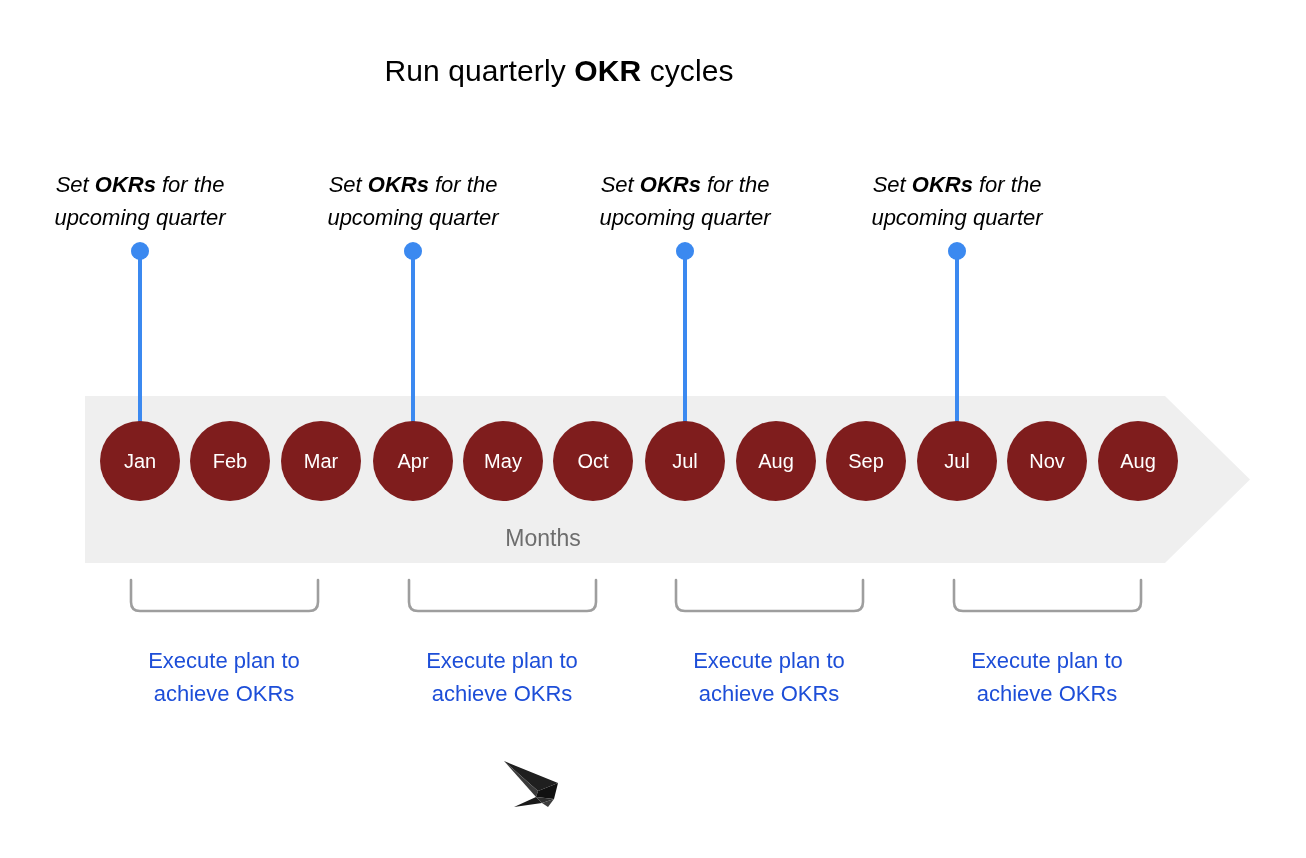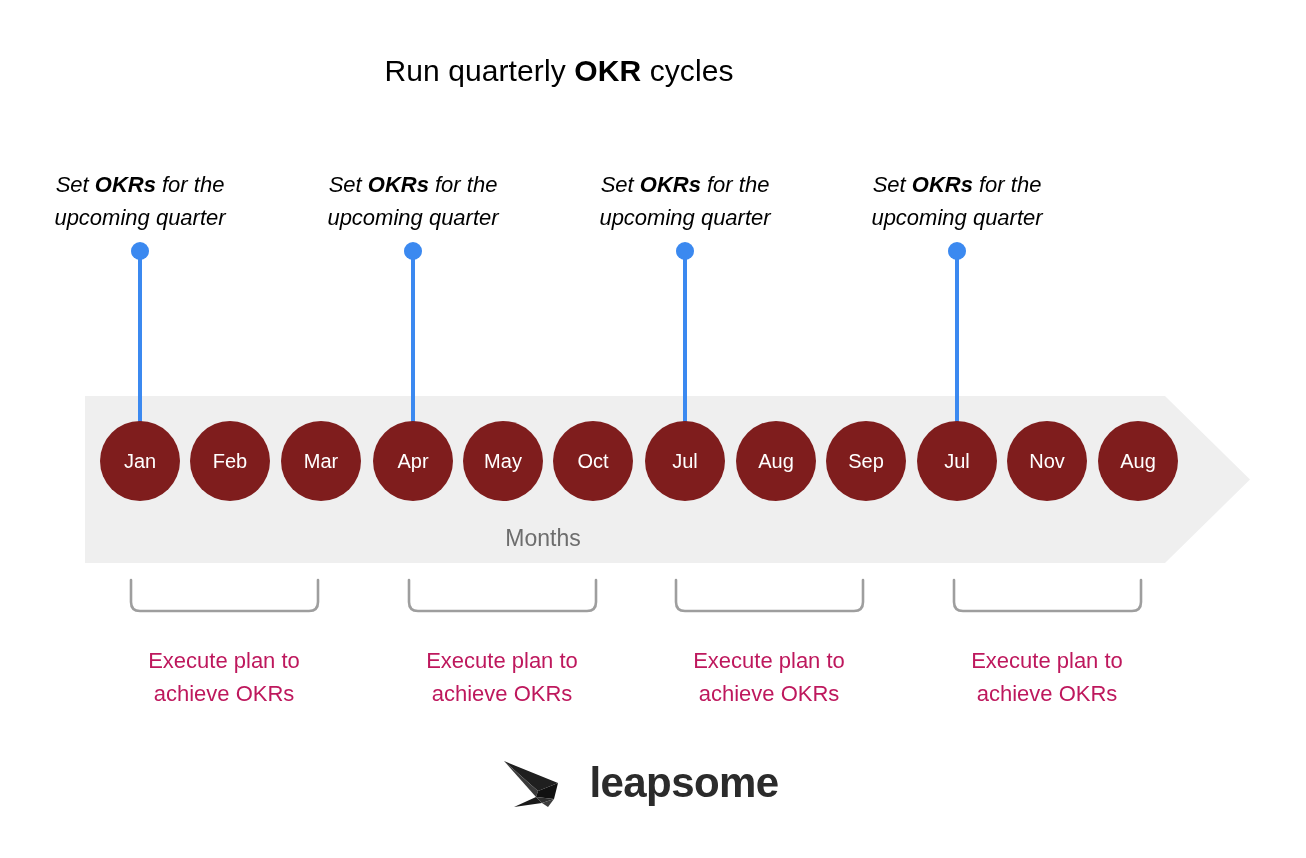--- a/index.html
+++ b/index.html
@@ -79,21 +79,21 @@
     color: #6d6d6d;
   }
 
   
   .exec-label {
     position: absolute;
     width: 260px;
     text-align: center;
     font-size: 22px;
     line-height: 33px;
-    color: #be185d;
+    color: #1d4ed8;
   }
   .exec-label .l1, .exec-label .l2 { display: block; white-space: pre; }
 
   
   .logo {
     position: absolute;
     left: 0;
     top: 752px;
     width: 1306px;
     height: 62px;
@@ -200,14 +200,13 @@
   <span class="l1">Execute plan to</span>
   <span class="l2">achieve OKRs</span>
 </div>
 <div class="exec-label" style="left:917px; top:644px;">
   <span class="l1">Execute plan to</span>
   <span class="l2">achieve OKRs</span>
 </div>
 
 <div class="logo">
   <span style="display:inline-block;width:58px;height:1px;"></span>
-  <span class="logo-wordmark">leapsome</span>
 </div>
 
 </body></html>

